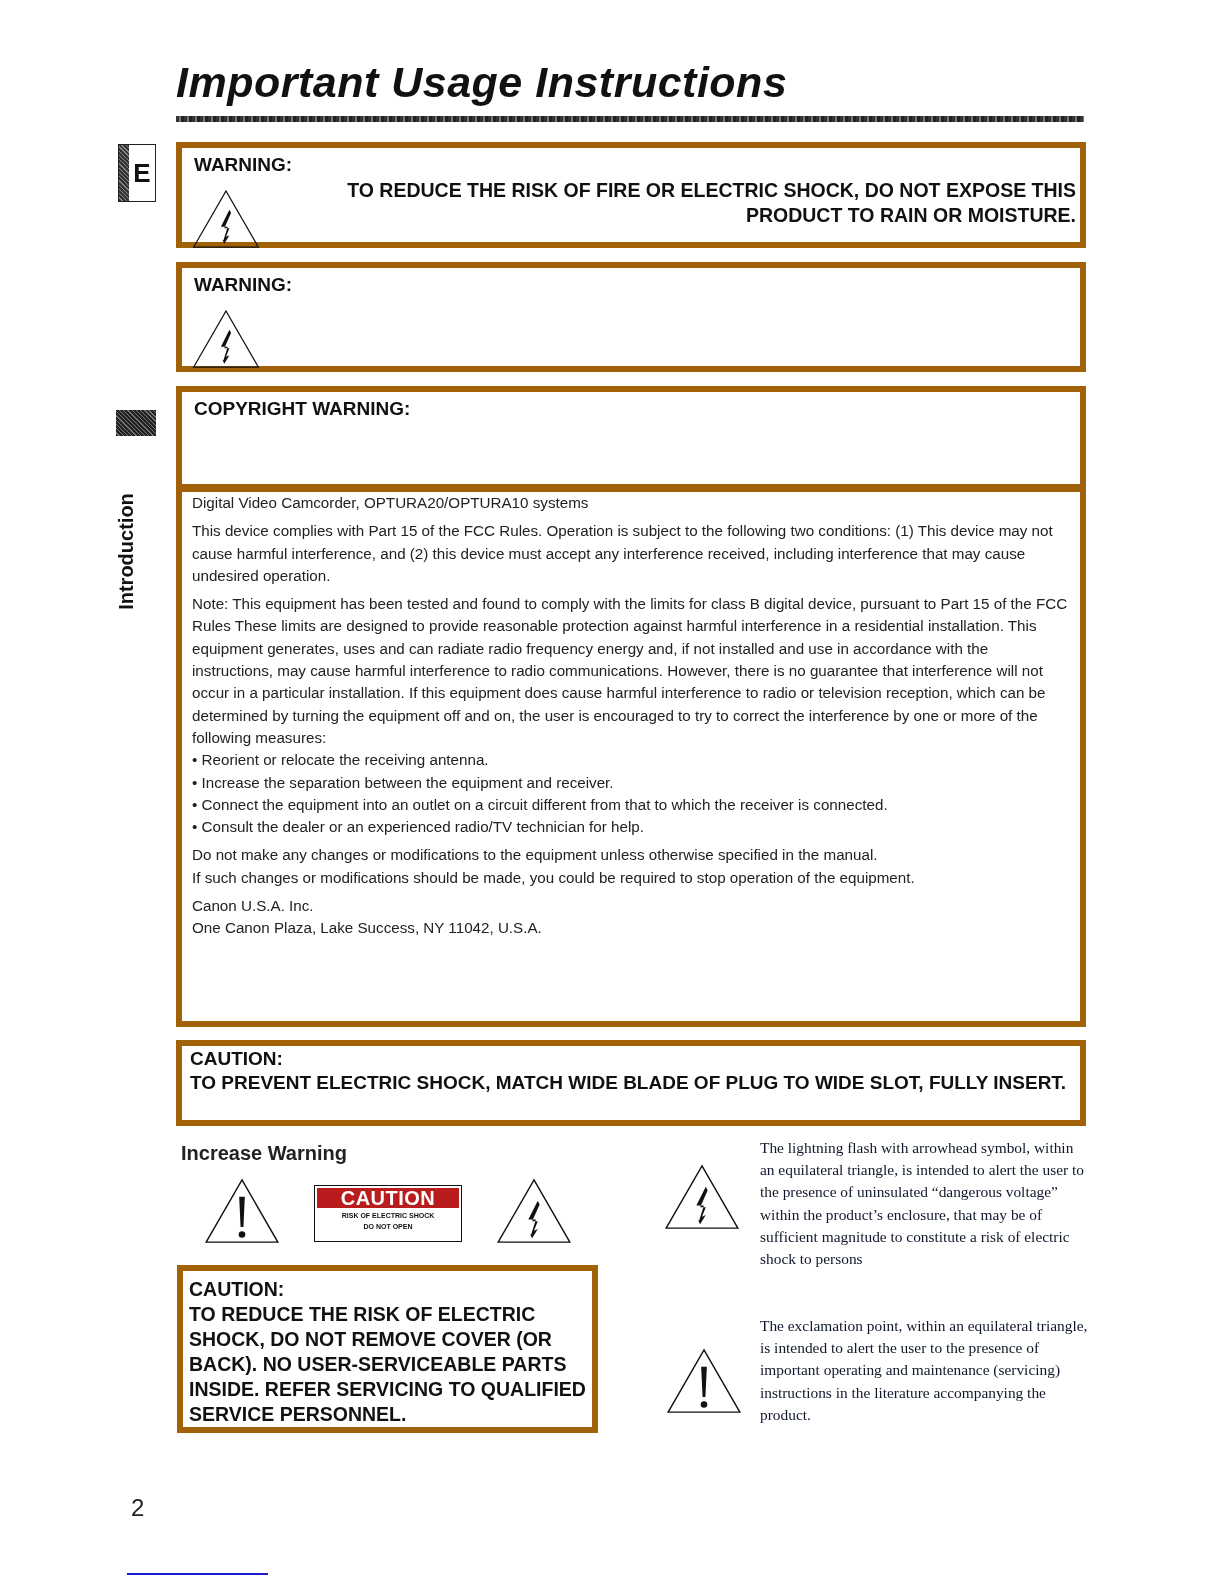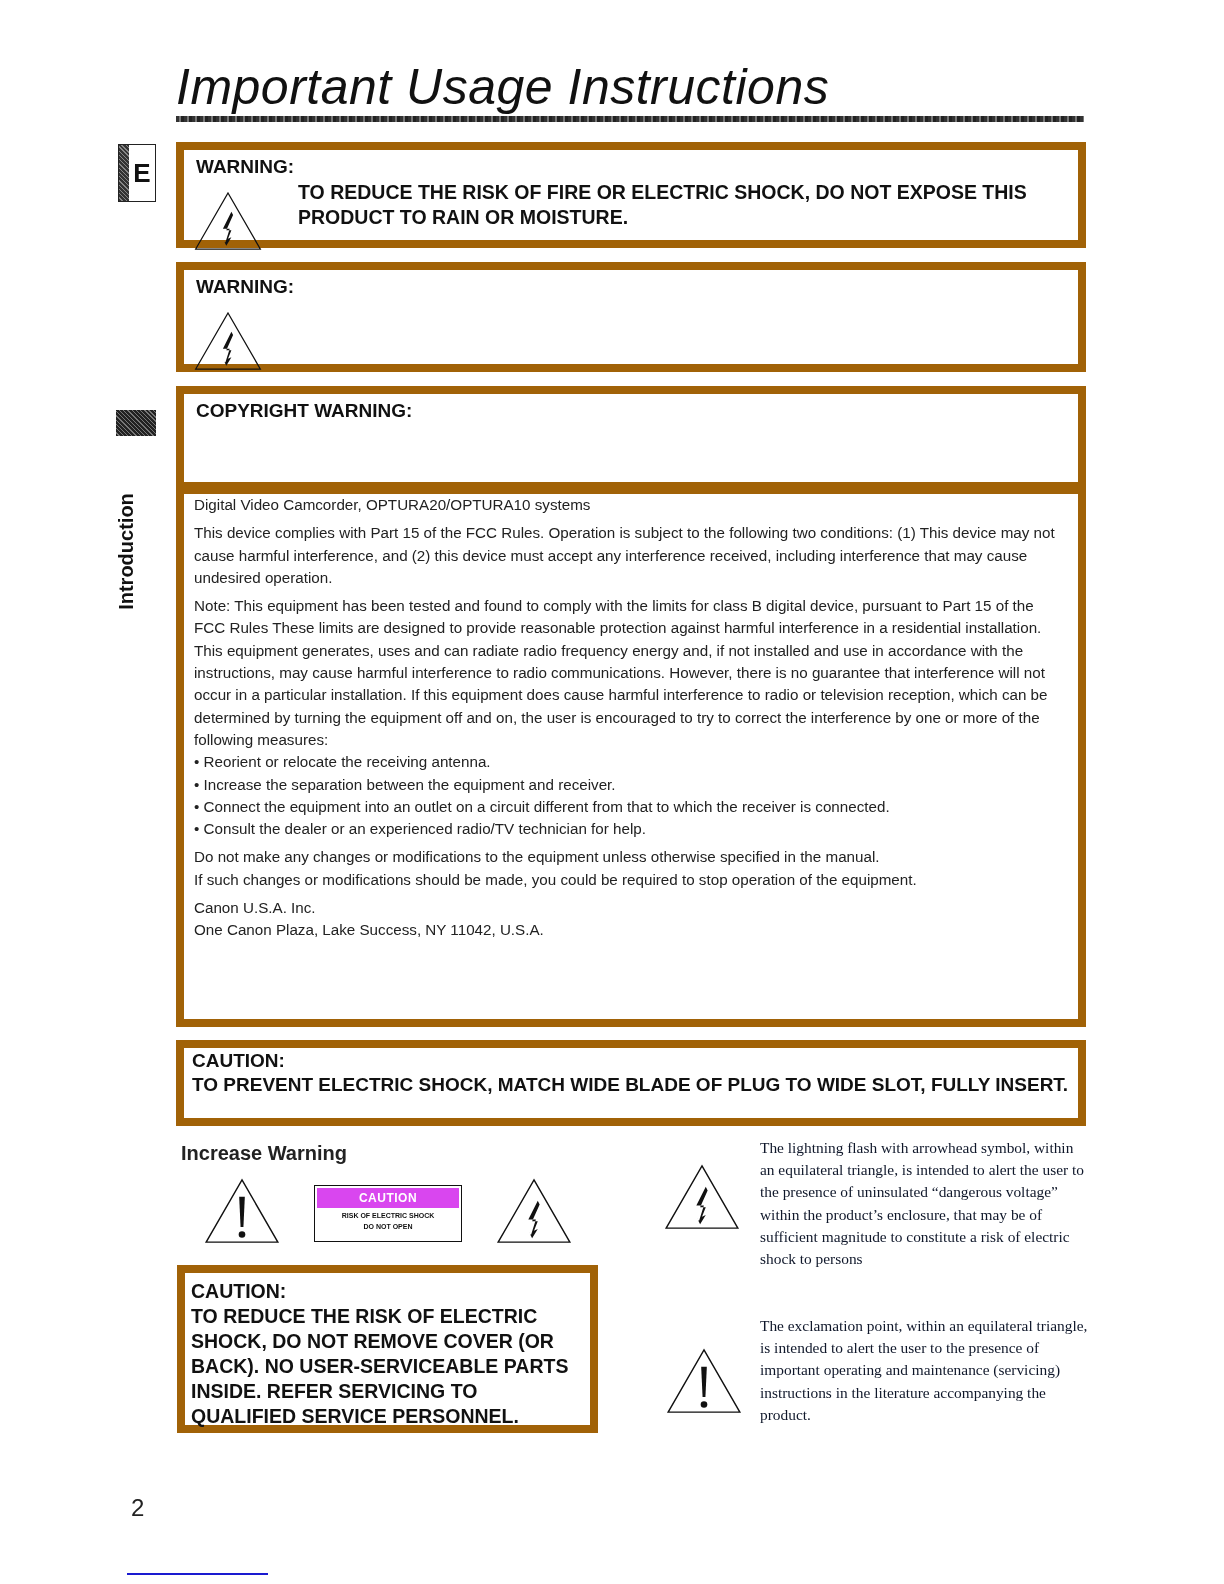--- a/index.html
+++ b/index.html
@@ -1,52 +1,52 @@
 <!DOCTYPE html>
 <html><head>
 <meta charset="utf-8">
 <style>
   * { box-sizing: border-box; margin: 0; padding: 0; }
   html, body { width: 1224px; height: 1584px; background: #fff; }
   body { position: relative; font-family: "Liberation Sans", "DejaVu Sans", sans-serif; color: #111; overflow: hidden; }
 
-  .title { position: absolute; left: 176px; top: 58px; font-size: 50px; font-weight: normal; font-style: italic; letter-spacing: 0.5px; color: #111; text-align: center; }
+  .title { position: absolute; left: 176px; top: 58px; font-size: 43px; font-weight: bold; font-style: italic; letter-spacing: 0.5px; color: #111; text-align: center; }
   .title-rule { position: absolute; left: 176px; top: 116px; width: 908px; height: 6px; background: repeating-linear-gradient(90deg, #333 0 3px, #777 3px 5px, #222 5px 8px); }
 
   .tab-e { position: absolute; left: 118px; top: 144px; width: 38px; height: 58px; border: 1.5px solid #222; display: flex; }
   .tab-e .shade { width: 10px; background: repeating-linear-gradient(45deg, #333 0 2px, #888 2px 3px); }
   .tab-e .letter { flex: 1; font-size: 26px; font-weight: bold; display: flex; align-items: center; justify-content: center; }
   .tab-intro-shade { position: absolute; left: 116px; top: 410px; width: 40px; height: 26px; background: repeating-linear-gradient(45deg, #222 0 2px, #777 2px 3px); }
   .tab-intro-text { position: absolute; left: 112px; top: 540px; transform: rotate(-90deg); transform-origin: center; width: 120px; text-align: center; font-size: 20px; font-weight: bold; margin-left: -46px; }
 
-  .box { position: absolute; border: 8px solid #a16207; }
+  .box { position: absolute; border: 6px solid #a16207; }
   .box .label { font-size: 19px; font-weight: bold; }
   .box .bold-text { font-size: 19.5px; font-weight: bold; line-height: 25px; }
 
   .w1 { left: 176px; top: 142px; width: 910px; height: 106px; }
   .w2 { left: 176px; top: 262px; width: 910px; height: 110px; }
   .w3 { left: 176px; top: 386px; width: 910px; height: 104px; }
   .label { position: absolute; left: 12px; top: 6px; }
-  .warn-body { position: absolute; left: 114px; top: 30px; width: 780px; }
+  .warn-body { position: absolute; left: 114px; top: 30px; width: 780px; text-align: right; }
   .w3 .warn-body { font-weight: bold; font-size: 20px; line-height: 28px; top: 26px; width: 790px; }
 
   .tri { position: absolute; }
   .w1 .tri, .w2 .tri { left: 10px; top: 40px; }
 
   .fcc { left: 176px; top: 486px; width: 910px; height: 541px; padding: 0 10px; font-size: 15.2px; line-height: 22.3px; color: #222; }
   .fcc p { margin-bottom: 6px; }
   .fcc .tight { margin-bottom: 0; }
 
   .caution1 { left: 176px; top: 1040px; width: 910px; height: 86px; padding: 2px 8px; }
   .caution1 .label { position: static; }
   .caution1 .bold-text { font-size: 19px; line-height: 25px; }
 
   .imp-warning { position: absolute; left: 181px; top: 1142px; font-size: 20px; font-weight: bold; color: #222; }
   .caution-label { position: absolute; left: 314px; top: 1185px; width: 148px; height: 57px; border: 1.5px solid #111; padding: 2px; text-align: center; }
-  .caution-label .bar { background: #d946ef; color: #fff; font-size: 12px; font-weight: bold; height: 20px; line-height: 20px; letter-spacing: 0.5px; }
+  .caution-label .bar { background: #b91c1c; color: #fff; font-size: 20px; font-weight: bold; height: 20px; line-height: 20px; letter-spacing: 0.5px; }
   .caution-label .small { font-size: 7px; font-weight: bold; line-height: 11px; margin-top: 2px; }
 
   .caution2 { left: 177px; top: 1265px; width: 421px; height: 168px; padding: 6px 6px; }
   .caution2 .label { position: static; font-size: 19.5px; line-height: 25px; }
   .caution2 .bold-text { font-size: 19.5px; line-height: 25px; }
 
   .expl { position: absolute; left: 760px; width: 330px; font-size: 15.4px; line-height: 22.2px; color: #0f172a; font-family: Liberation Serif, serif; }
   .expl1 { top: 1137px; }
   .expl2 { top: 1315px; }
 

